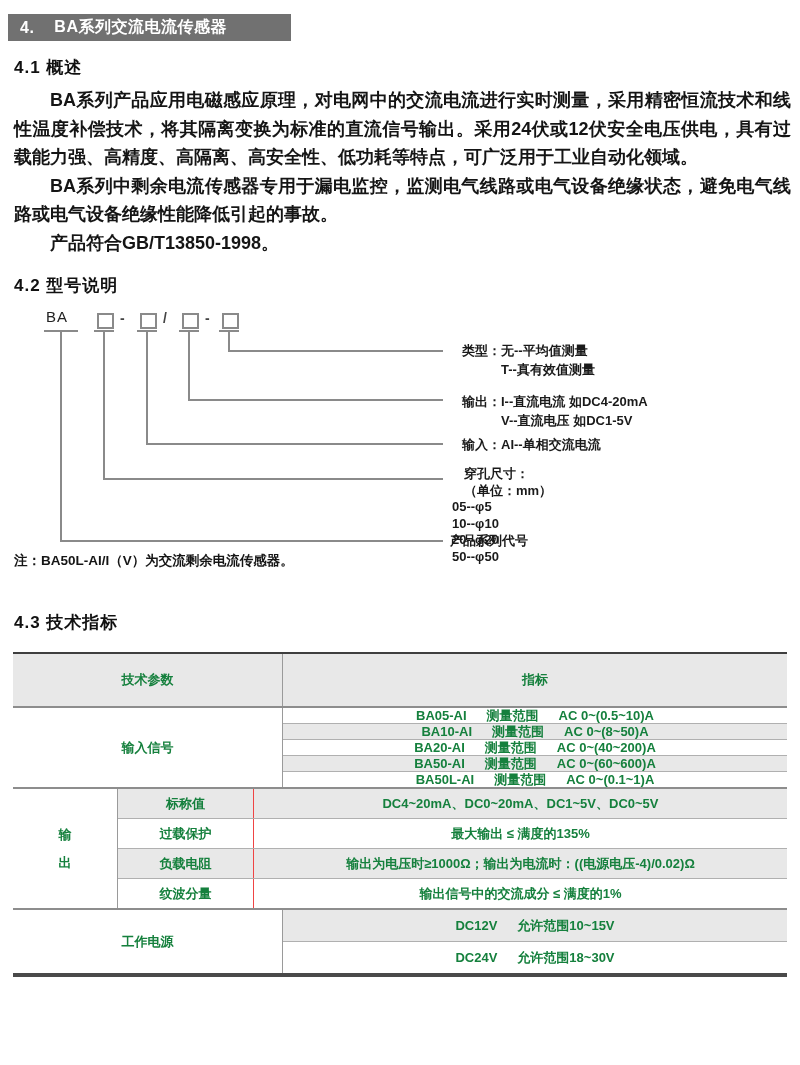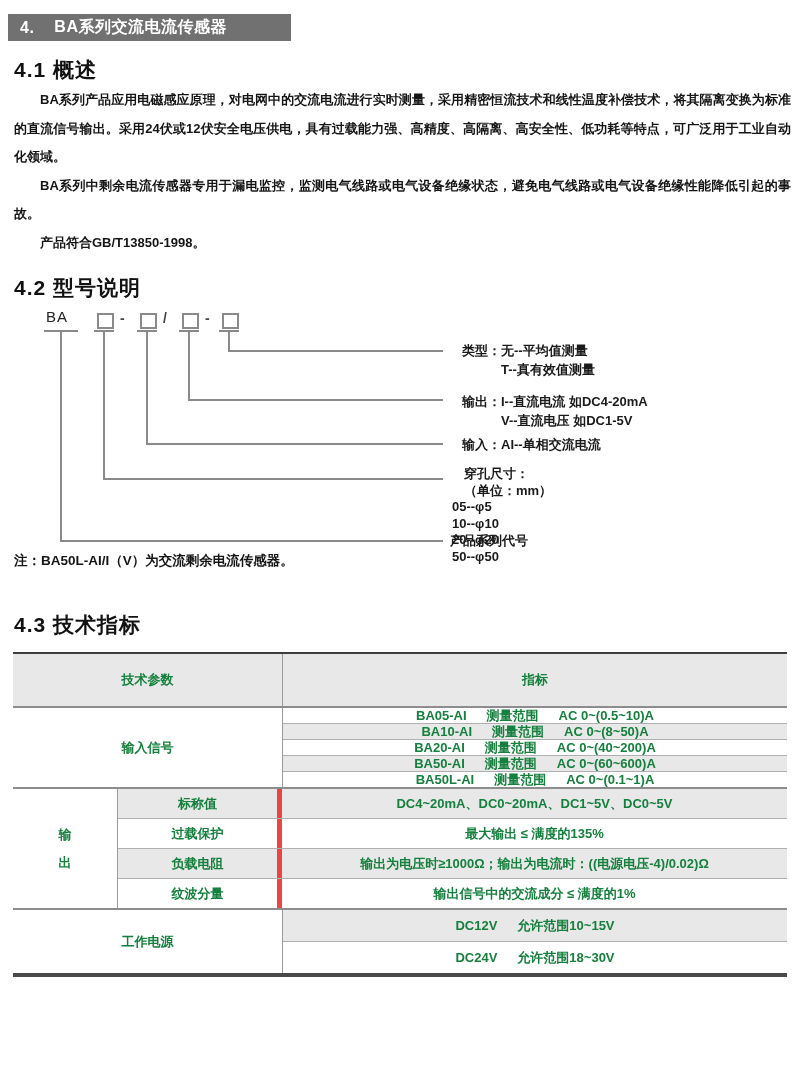--- a/index.html
+++ b/index.html
@@ -12,28 +12,28 @@
 
   
   .title-bar{
     left:8px;top:14px;width:283px;height:27px;background:#717171;color:#ffffff;
     display:flex;align-items:center;font-size:16px;font-weight:bold;letter-spacing:.5px;
   }
   .title-bar .num{padding-left:12px;}
   .title-bar .ttl{margin-left:20px;}
 
   
-  .h2{font-size:21px;font-weight:bold;color:#111;letter-spacing:1px;}
+  .h2{font-size:17px;font-weight:bold;color:#111;letter-spacing:1px;}
   #h41{left:14px;top:56px;}
   #h42{left:14px;top:274px;}
   #h43{left:14px;top:611px;}
 
   
   .body-text{
-    left:14px;top:86px;width:777px;font-size:13px;line-height:28.5px;
+    left:14px;top:86px;width:777px;font-size:18px;line-height:28.5px;
     font-weight:600;text-align:justify;color:#151515;
   }
   .body-text p{margin:0;text-indent:2em;}
 
   
   .dg-line{background:#8a8a8a;}
   .dg-box{width:13px;height:12px;border:2px solid #8a8a8a;background:#fff;}
   .dg-prefix{font-size:15px;font-weight:400;letter-spacing:1px;color:#222;}
   .dg-sep{font-size:14px;font-weight:600;color:#444;}
   .dg-label{font-size:13px;font-weight:600;color:#1a1a1a;display:flex;}
@@ -55,21 +55,21 @@
   .col-right{flex:1;}
   .t-section{display:flex;border-top:2px solid #8d8d8d;}
   .sec-rows{flex:1;display:flex;flex-direction:column;}
   .sec-row{height:15px;display:flex;align-items:center;justify-content:center;gap:20px;border-top:1px solid #b0b0b0;}
   .sec-row:first-child{border-top:none;}
   .shade{background:#e8e8e8;}
   .col-narrow{width:105px;border-right:1px solid #9a9a9a;box-sizing:border-box;
     display:flex;flex-direction:column;align-items:center;justify-content:center;line-height:28px;}
   .out-row{height:29px;display:flex;border-top:1px solid #b0b0b0;}
   .out-row:first-child{border-top:none;}
-  .out-param{width:164px;border-right:5px solid #ef4444;box-sizing:border-box;}
+  .out-param{width:136px;border-right:1px solid #ef4444;box-sizing:border-box;}
   .out-value{flex:1;}
   .pw-row{height:31px;}
 </style>
 </head>
 <body>
 
 <div class="abs title-bar">
   <span class="num">4.</span>
   <span class="ttl">BA系列交流电流传感器</span>
 </div>

